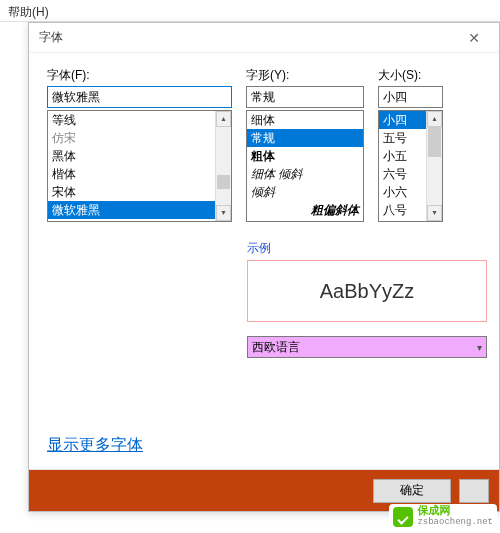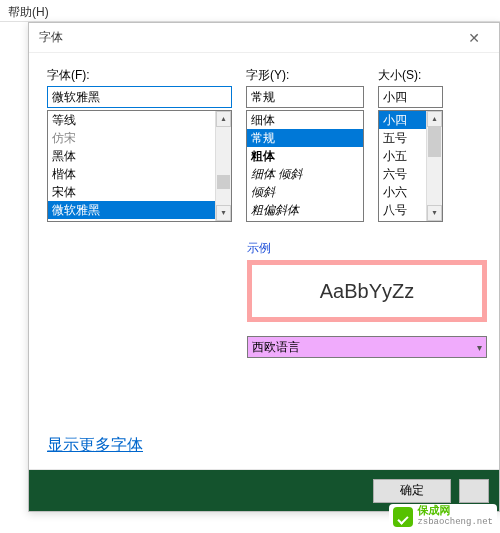--- a/index.html
+++ b/index.html
@@ -96,21 +96,21 @@
   line-height: 16px;
   white-space: nowrap;
 }
 .list-item.selected {
   background: #0078d7;
   color: #fff;
 }
 .list-item.gray { color: #888; }
 .list-item.bold { font-weight: bold; }
 .list-item.italic { font-style: italic; }
-.list-item.bolditalic { font-weight: normal; font-style: italic; }
+.list-item.bolditalic { font-weight: bold; font-style: italic; text-align: right; }
 .scrollbar {
   position: absolute;
   right: 0; top: 0; bottom: 0;
   width: 16px;
   background: #f0f0f0;
   border-left: 1px solid #ddd;
   display: flex;
   flex-direction: column;
 }
 .sb-btn {
@@ -131,21 +131,21 @@
 .sample-section {
   margin-top: 18px;
   margin-left: 200px;
   width: 240px;
 }
 .section-label {
   font-size: 12px;
   color: #1d4ed8;
 }
 .sample-box {
-  border: 5px solid #fca5a5;
+  border: 1px solid #fca5a5;
   height: 62px;
   margin-top: 3px;
   display: flex;
   align-items: center;
   justify-content: center;
   font-size: 20px;
   color: #333;
 }
 .script-section {
   margin-top: 14px;
@@ -172,21 +172,21 @@
   color: #0066cc;
   text-decoration: underline;
   font-size: 16px;
   cursor: pointer;
 }
 .dialog-footer {
   position: absolute;
   bottom: 0; left: 0; right: 0;
   height: 42px;
   border-top: 1px solid #e5e5e5;
-  background: #14532d;
+  background: #c2410c;
   display: flex;
   justify-content: flex-end;
   align-items: center;
   padding: 0 10px;
   gap: 8px;
 }
 .btn {
   min-width: 78px;
   height: 24px;
   border: 1px solid #adadad;

